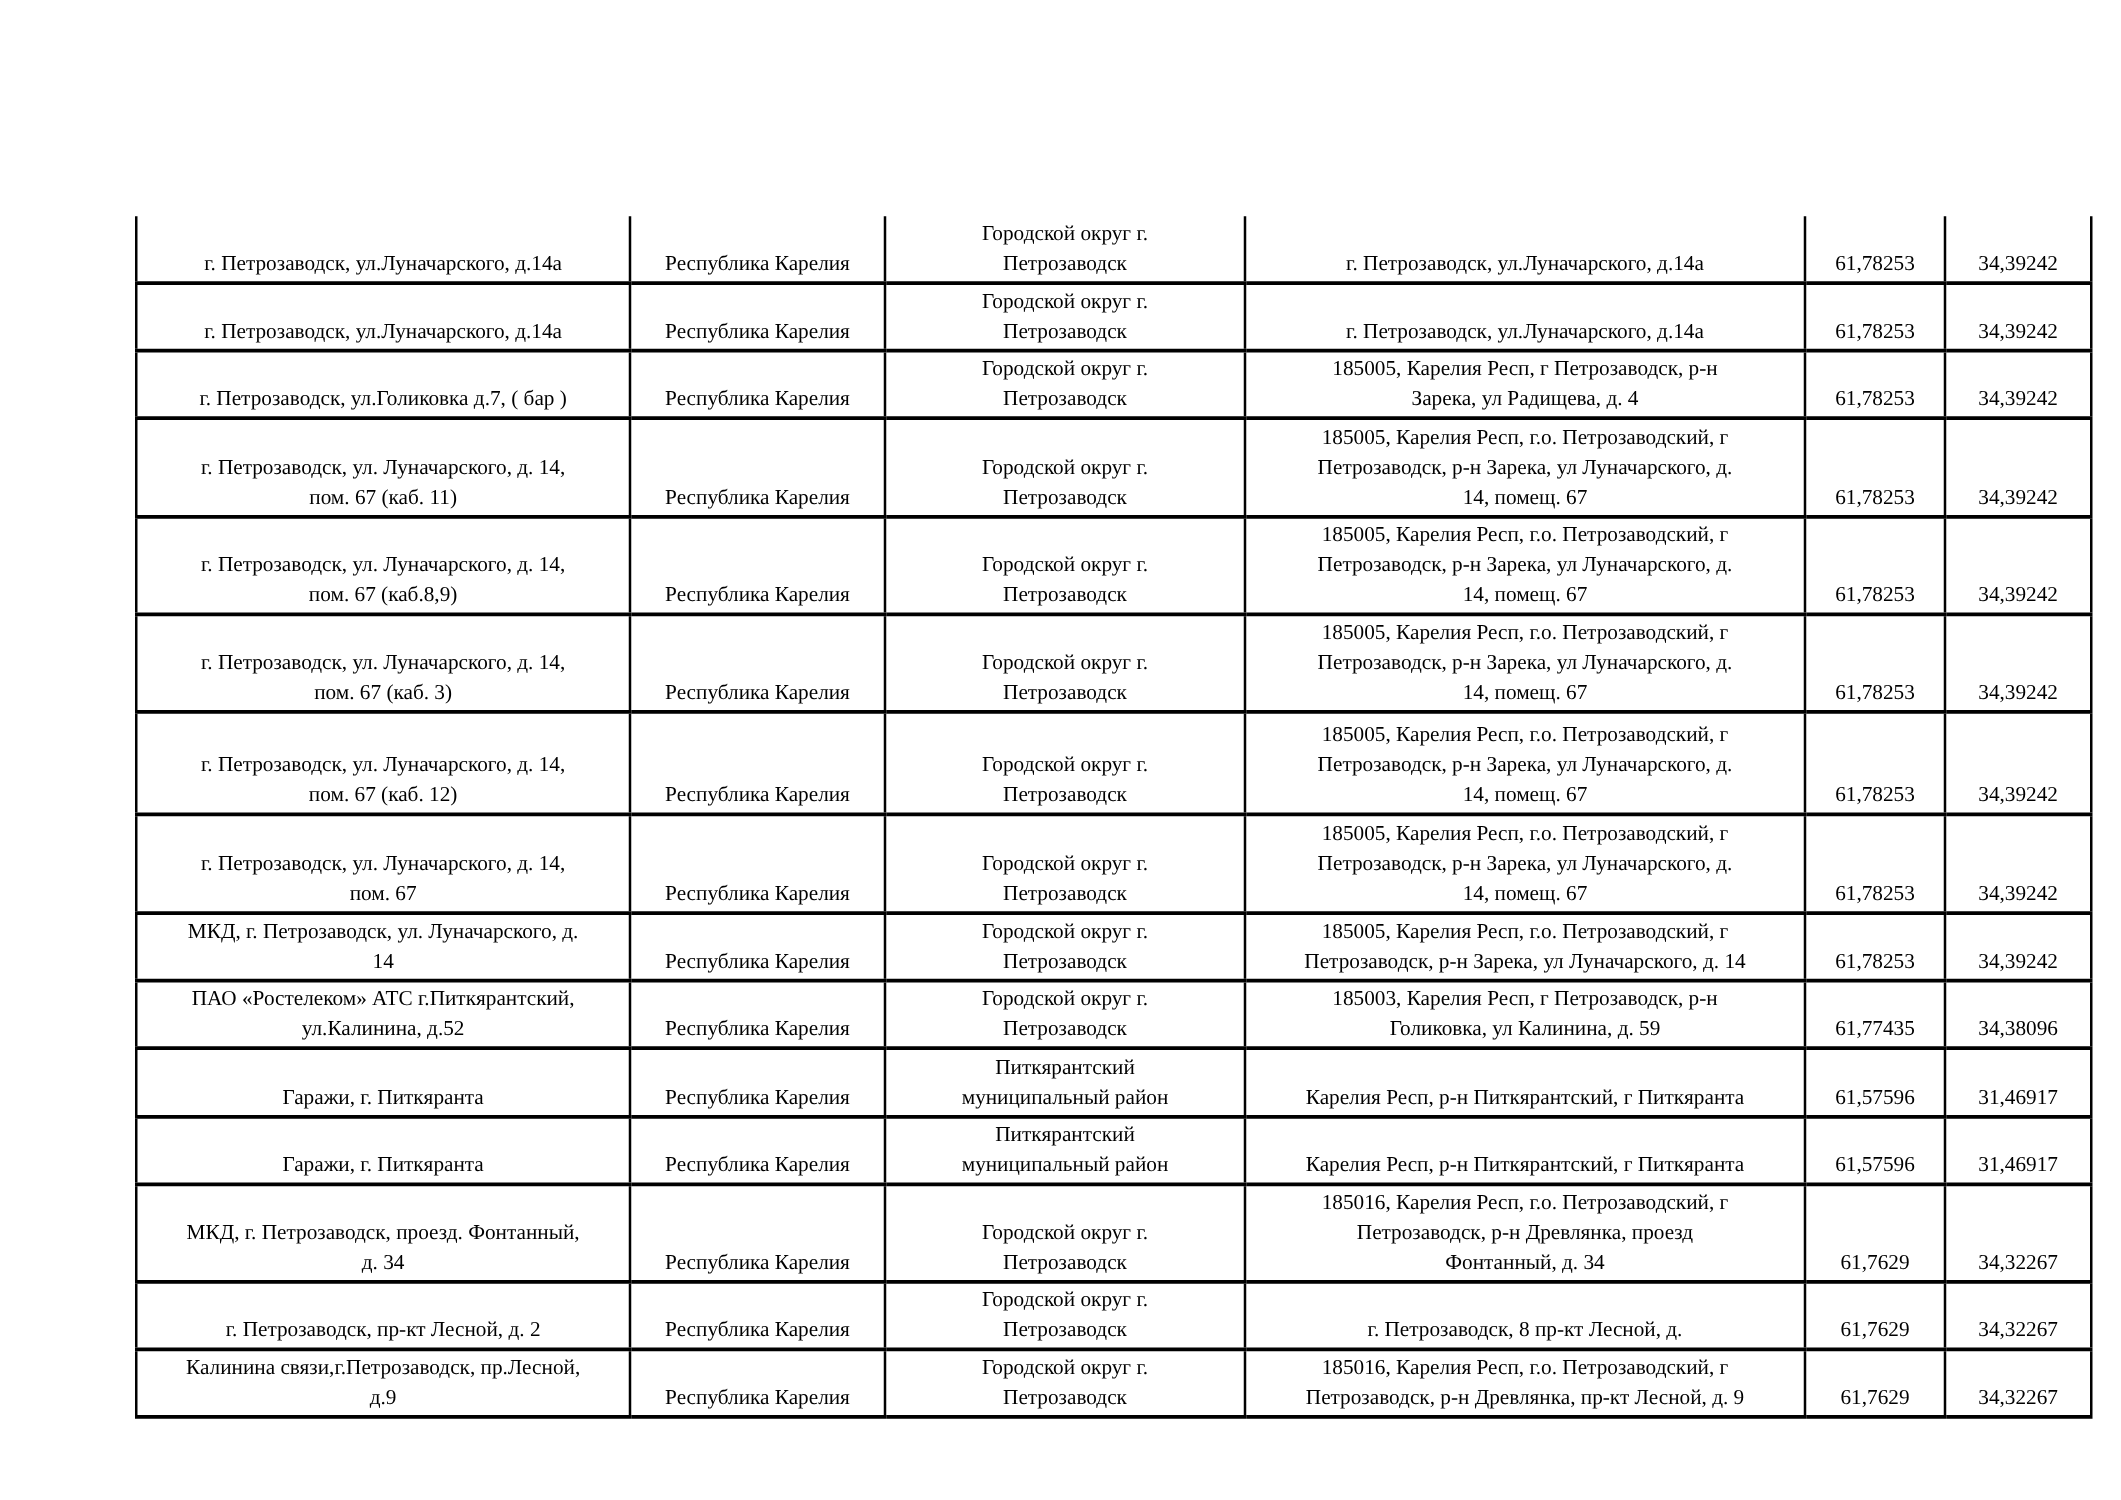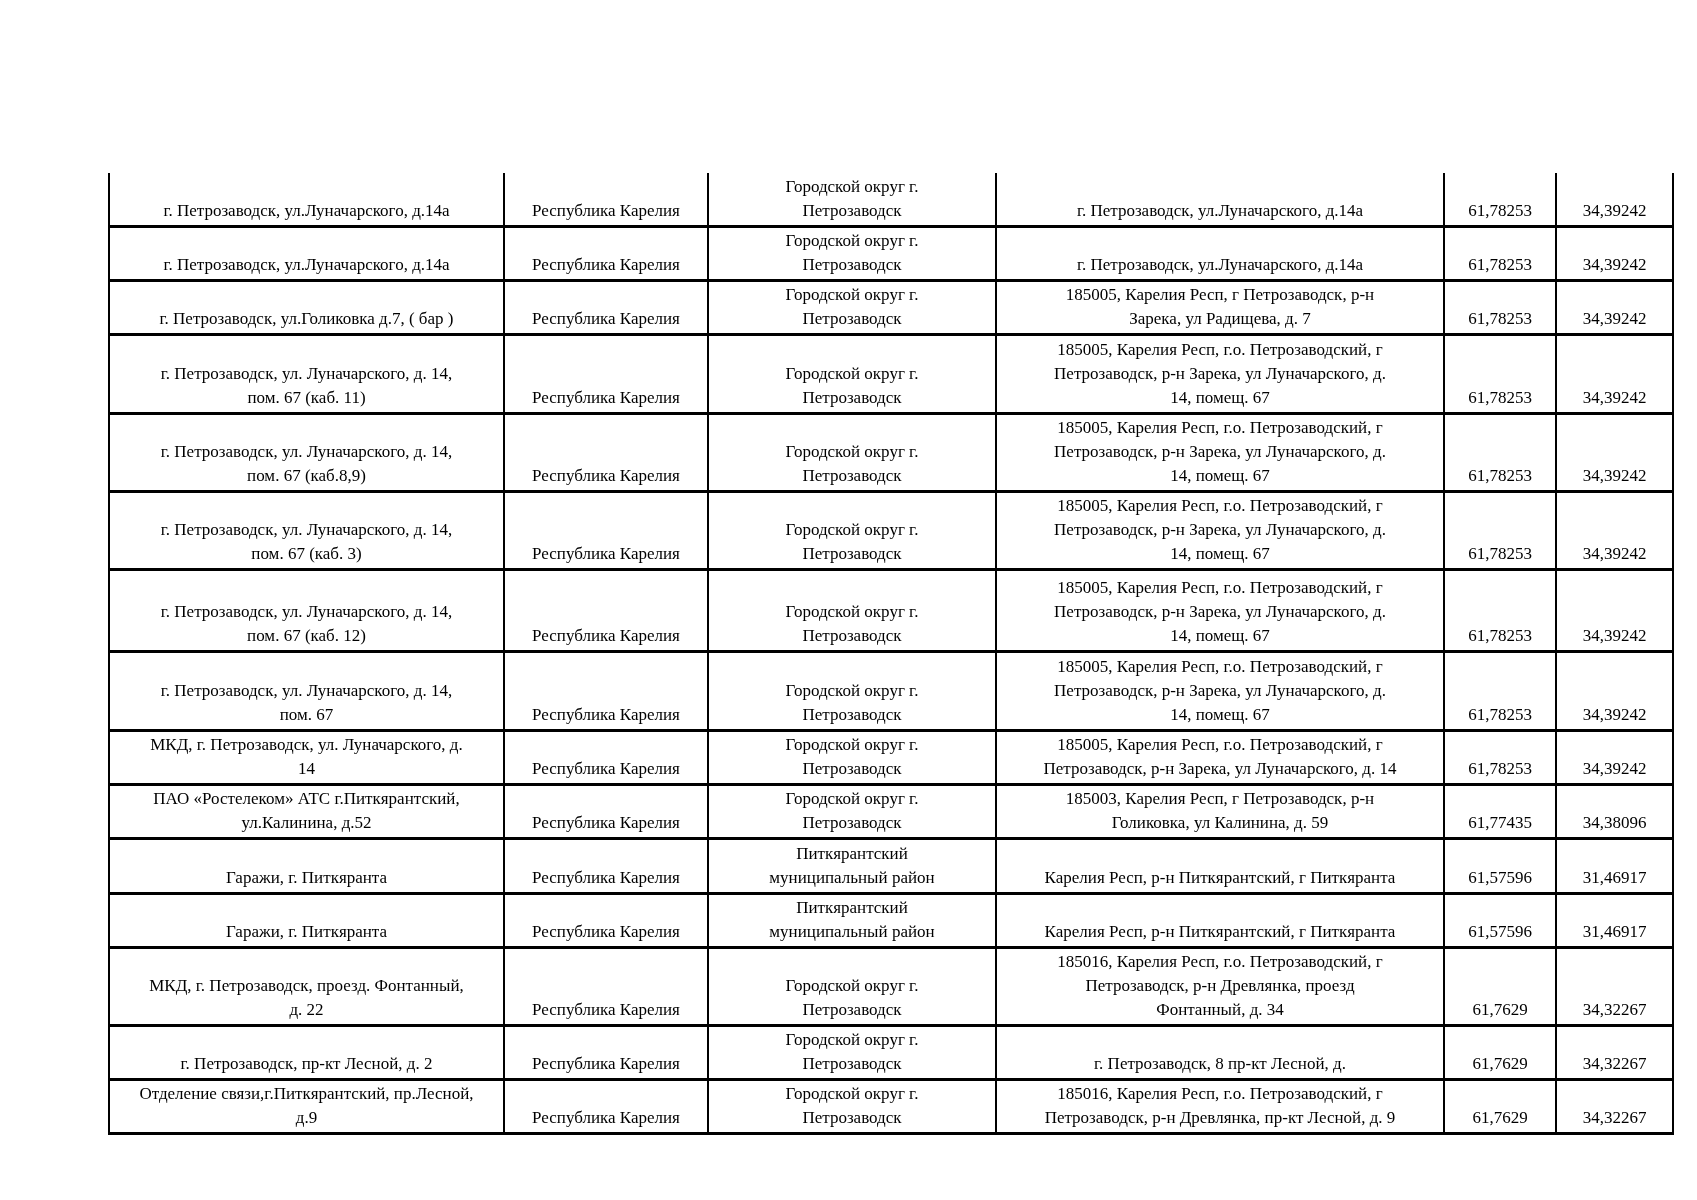--- a/index.html
+++ b/index.html
@@ -73,21 +73,21 @@
           <td>г. Петрозаводск, ул.Луначарского, д.14а</td>
           <td>61,78253</td>
           <td>34,39242</td>
         </tr>
         <tr style="height: 50px;">
           <td>г. Петрозаводск, ул.Голиковка д.7, ( бар )</td>
           <td>Республика Карелия</td>
           <td>Городской округ г.
 Петрозаводск</td>
           <td>185005, Карелия Респ, г Петрозаводск, р-н
-Зарека, ул Радищева, д. 7</td>
+Зарека, ул Радищева, д. 4</td>
           <td>61,78253</td>
           <td>34,39242</td>
         </tr>
         <tr style="height: 79px;">
           <td>г. Петрозаводск, ул. Луначарского, д. 14,
 пом. 67 (каб. 11)</td>
           <td>Республика Карелия</td>
           <td>Городской округ г.
 Петрозаводск</td>
           <td>185005, Карелия Респ, г.о. Петрозаводский, г
@@ -179,41 +179,41 @@
           <td>Гаражи, г. Питкяранта</td>
           <td>Республика Карелия</td>
           <td>Питкярантский
 муниципальный район</td>
           <td>Карелия Респ, р-н Питкярантский, г Питкяранта</td>
           <td>61,57596</td>
           <td>31,46917</td>
         </tr>
         <tr style="height: 76px;">
           <td>МКД, г. Петрозаводск, проезд. Фонтанный,
-д. 22</td>
+д. 34</td>
           <td>Республика Карелия</td>
           <td>Городской округ г.
 Петрозаводск</td>
           <td>185016, Карелия Респ, г.о. Петрозаводский, г
 Петрозаводск, р-н Древлянка, проезд
 Фонтанный, д. 34</td>
           <td>61,7629</td>
           <td>34,32267</td>
         </tr>
         <tr style="height: 50px;">
           <td>г. Петрозаводск, пр-кт Лесной, д. 2</td>
           <td>Республика Карелия</td>
           <td>Городской округ г.
 Петрозаводск</td>
           <td>г. Петрозаводск, 8 пр-кт Лесной, д.</td>
           <td>61,7629</td>
           <td>34,32267</td>
         </tr>
         <tr style="height: 49px;">
-          <td>Отделение связи,г.Питкярантский, пр.Лесной,
+          <td>Калинина связи,г.Петрозаводск, пр.Лесной,
 д.9</td>
           <td>Республика Карелия</td>
           <td>Городской округ г.
 Петрозаводск</td>
           <td>185016, Карелия Респ, г.о. Петрозаводский, г
 Петрозаводск, р-н Древлянка, пр-кт Лесной, д. 9</td>
           <td>61,7629</td>
           <td>34,32267</td>
         </tr>
       </tbody>

